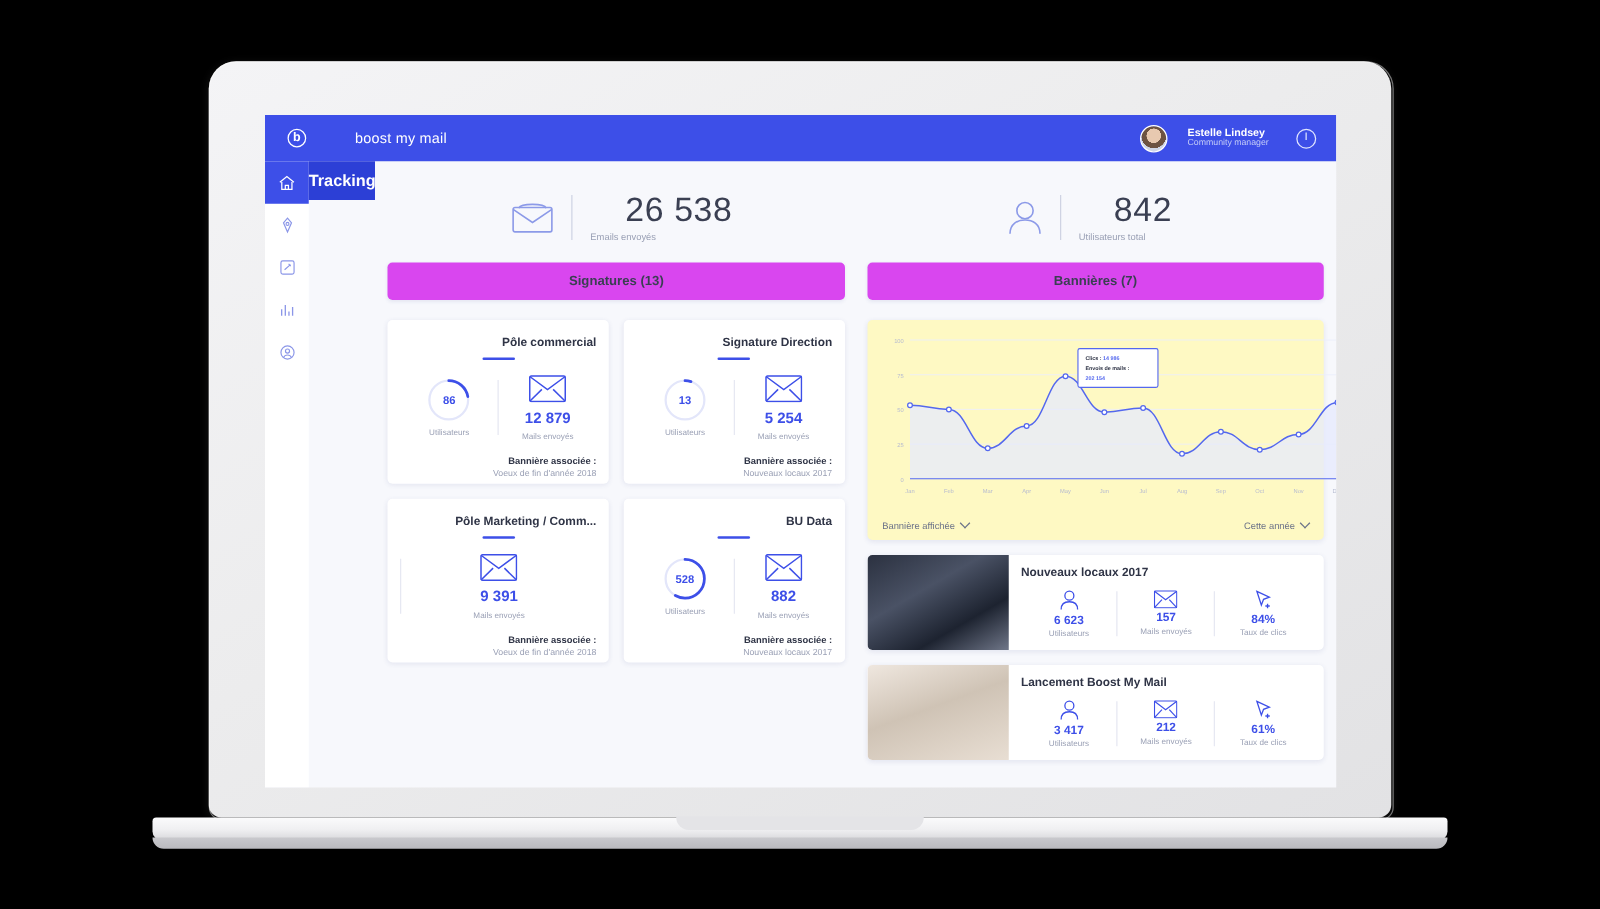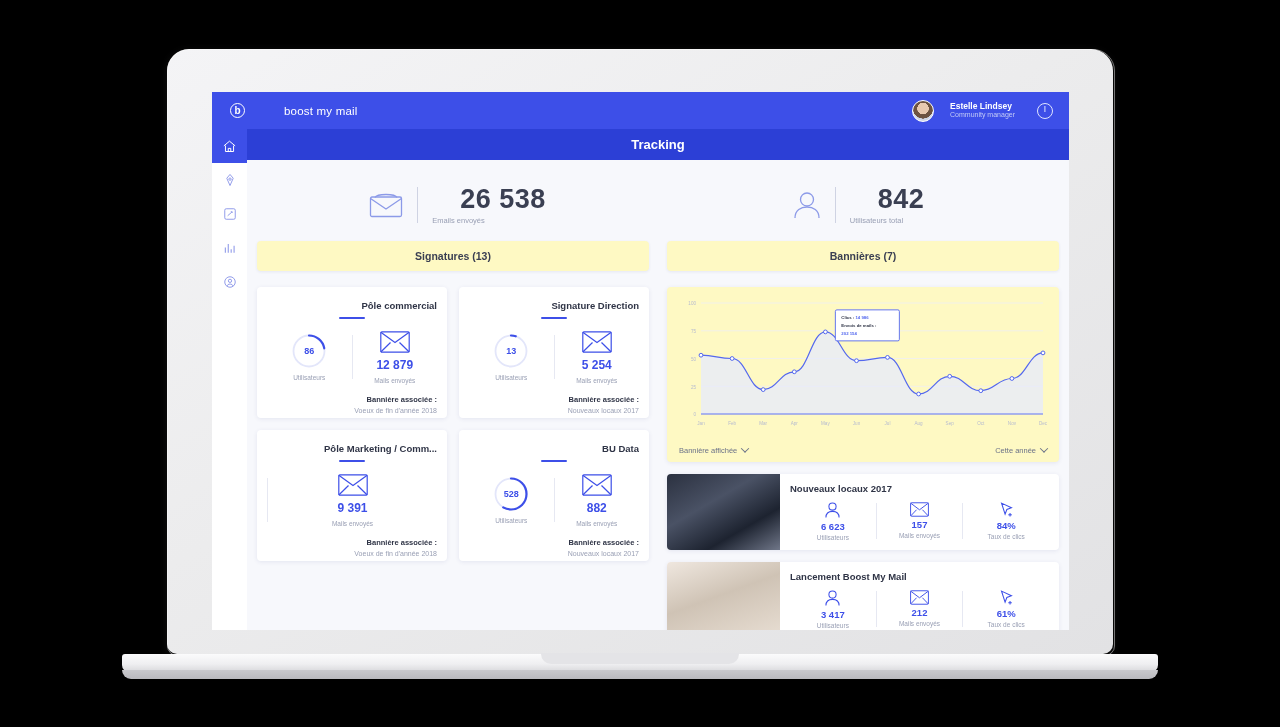--- a/index.html
+++ b/index.html
@@ -101,44 +101,44 @@
     display: flex; flex-direction: column; align-items: center;
     padding-top: 0;
   }
   .side-item {
     width: 35px; height: 34px;
     display: flex; align-items: center; justify-content: center;
   }
   .side-item.active { background: #3d4fe8; }
   .side-item svg { display: block; }
 
-  #content { flex: 1; display: flex; flex-direction: column; min-width: 0; }
+  #content { flex: 1; display: flex; flex-direction: row; min-width: 0; }
 
   #page-title-bar {
     height: 31px; background: #2c3fd6;
     display: flex; align-items: center; justify-content: center;
   }
   #page-title-bar .title { color: #fff; font-size: 13px; font-weight: bold; }
 
   #scroll-area { flex: 1; overflow: hidden; padding: 0 10px; }
 
   
   #kpi-row { display: flex; padding: 26px 0 16px; }
   .kpi { flex: 1; display: flex; align-items: center; justify-content: center; gap: 14px; }
   .kpi-sep { width: 1px; height: 36px; background: #cfd3e3; }
   .kpi-texts { line-height: 1; }
-  .kpi-value { font-size: 27px; color: #3a3f52; font-weight: 700; letter-spacing: .5px; margin-left: 28px; }
+  .kpi-value { font-size: 27px; color: #3a3f52; font-weight: 400; letter-spacing: .5px; margin-left: 28px; }
   .kpi-label { font-size: 7.5px; color: #9aa0b5; margin-top: 4px; }
 
   
   #columns { display: flex; gap: 18px; }
   .col { flex: 1; min-width: 0; }
 
   .section-head {
-    background: #fef9c3; border-radius: 4px; height: 30px;
+    background: #d946ef; border-radius: 4px; height: 30px;
     display: flex; align-items: center; justify-content: center;
     box-shadow: 0 1px 3px rgba(60,70,140,0.09);
     margin-bottom: 16px;
   }
   .section-head .label { font-size: 10.5px; color: #3a3f52; font-weight: bold; }
 
   
   .sig-grid { display: flex; flex-wrap: wrap; gap: 12px; }
   .sig-card {
     width: calc(50% - 6px);

